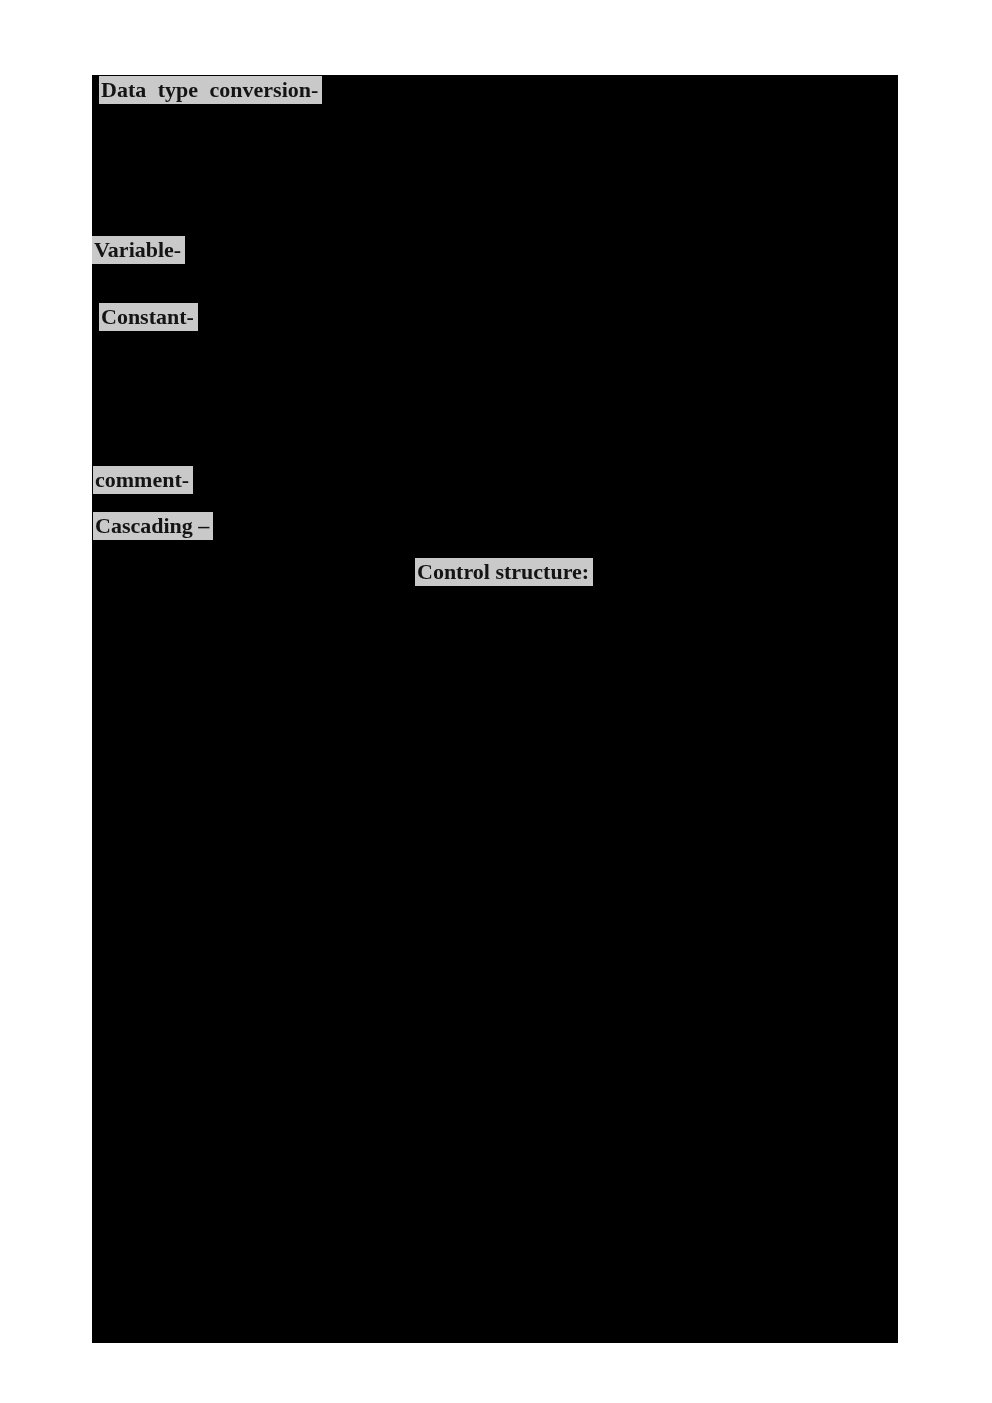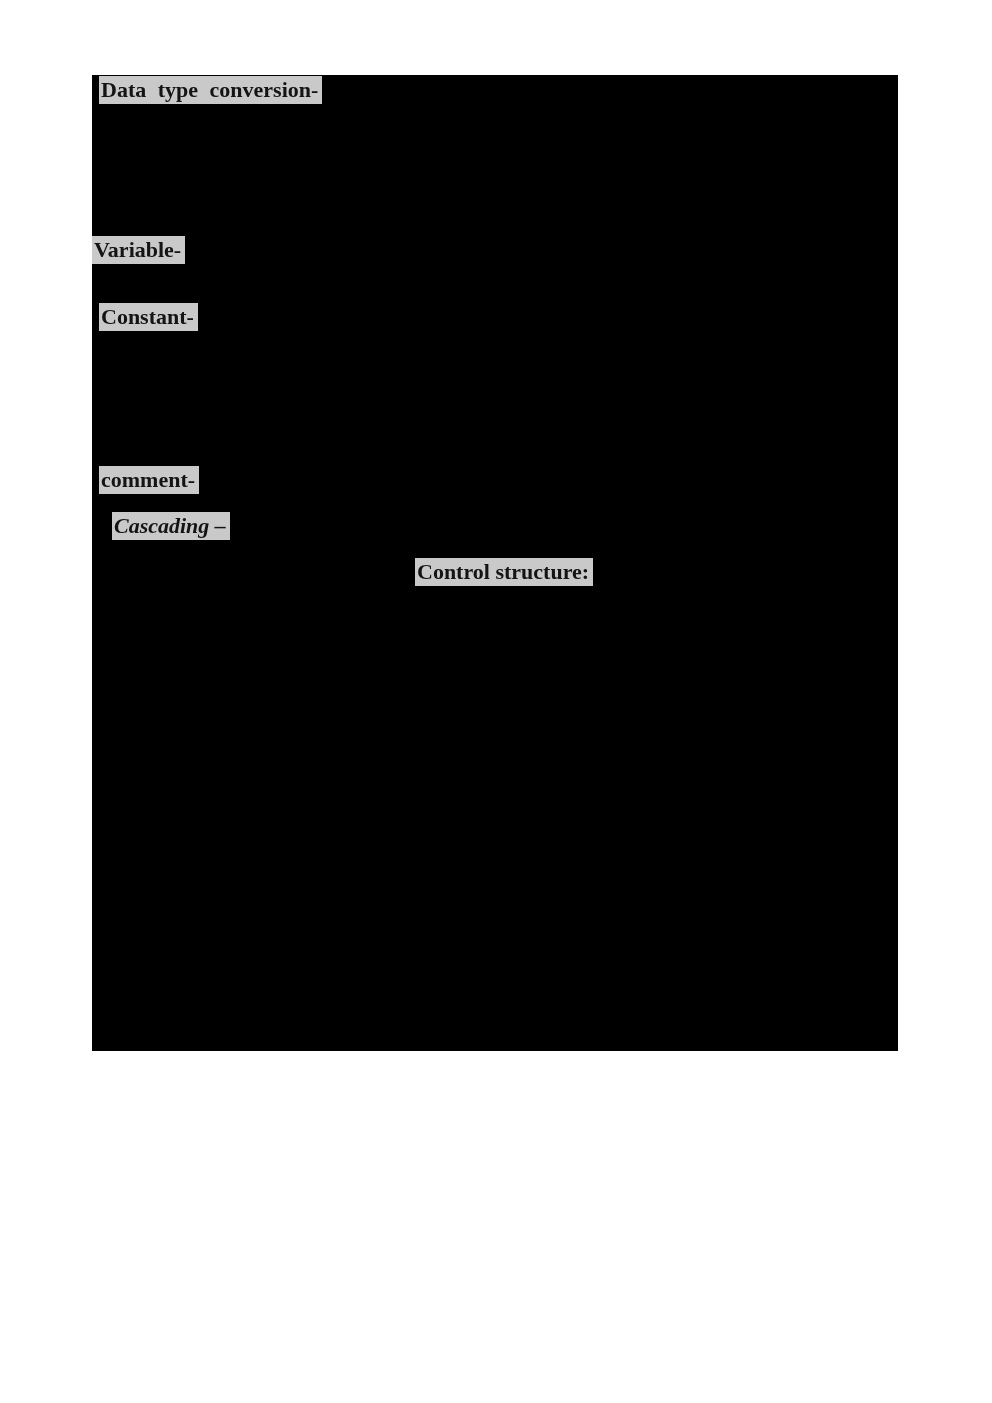--- a/index.html
+++ b/index.html
@@ -13,40 +13,40 @@
     width: 992px;
     height: 1403px;
     background: #ffffff;
     overflow: hidden;
   }
   .doc-page {
     position: absolute;
     left: 92px;
     top: 75px;
     width: 806px;
-    height: 976px;
+    height: 1268px;
     background: #000000;
   }
   .heading {
     position: absolute;
     display: inline-block;
     background: #c9c9c9;
     color: #141414;
     font-weight: bold;
     font-size: 22px;
     line-height: 26px;
     padding: 1px 4px 1px 2px;
     white-space: nowrap;
   }
   
   .h-datatype  { left: 7px;  top: 1px;   word-spacing: 6px; }
   .h-variable  { left: 0;  top: 161px; }
   .h-constant  { left: 7px;  top: 228px; font-family: Liberation Serif, serif; }
-  .h-comment   { left: 7px;  top: 391px; }
-  .h-cascading { left: 20px;  top: 437px; font-style: italic; }
+  .h-comment   { left: 1px;  top: 391px; }
+  .h-cascading { left: 1px;  top: 437px; }
   .h-control   { left: 323px; top: 483px; }
 </style>
 </head>
 <body>
 
 <div class="canvas">
   <div class="doc-page">
 
     <span class="heading h-datatype">Data type conversion-</span>
 

